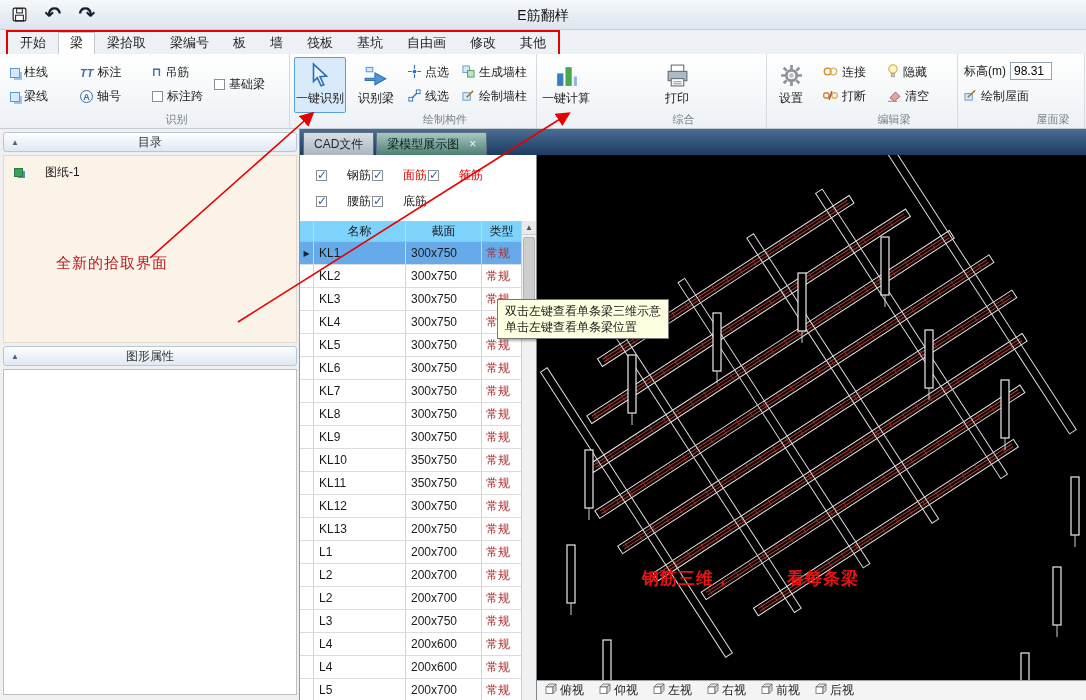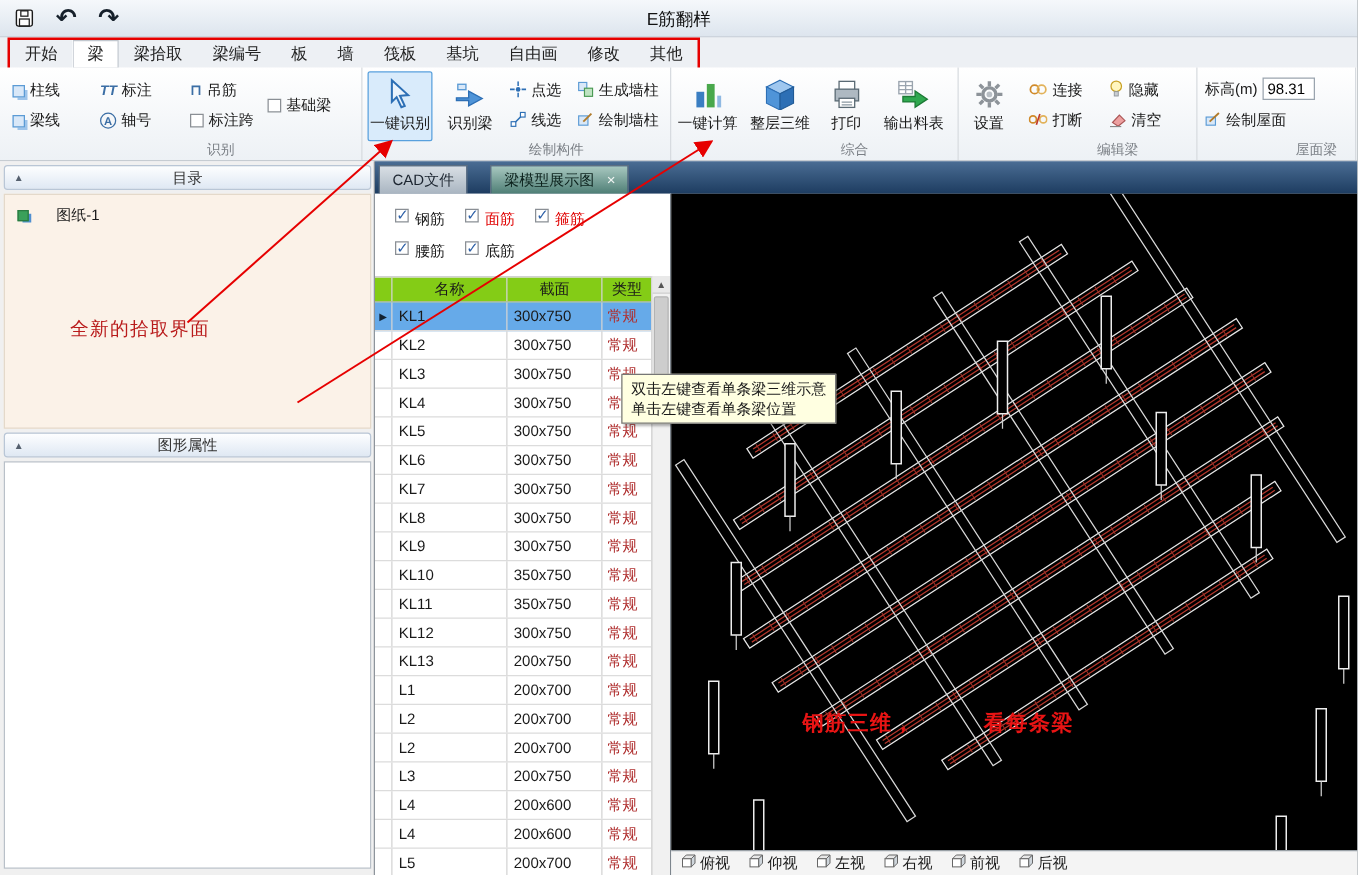--- a/index.html
+++ b/index.html
@@ -39,32 +39,32 @@
 #sidebar {position:absolute;left:0;top:129px;width:300px;height:571px;background:#f0f0f0;border-right:1px solid #8e959c;}
 .panel-header {position:absolute;left:3px;width:294px;height:20px;background:linear-gradient(#fdfeff,#dfe8f3);border:1px solid #b9c6d6;border-radius:3px;display:flex;align-items:center;justify-content:center;font-size:12px;color:#333;cursor:pointer;}
 .ph-arrow {position:absolute;left:7px;top:5px;font-size:8px;color:#55606e;}
 #tree-panel {position:absolute;left:3px;top:26px;width:294px;height:188px;background:#fbf2e8;border:1px solid #e4d9ca;overflow:hidden;}
 .tree-item {position:absolute;left:10px;top:8px;display:flex;align-items:center;gap:22px;font-size:12px;cursor:pointer;}
 .sheet-icon {width:9px;height:9px;background:#3aa05a;border:1px solid #2a7a42;box-shadow:3px 2px 0 -1px #4f8fd0;flex:0 0 9px;}
 #sidebar-annotation {position:absolute;left:52px;top:98px;color:#b91c1c;font-size:15px;letter-spacing:1px;}
 #props-panel {position:absolute;left:3px;top:240px;width:294px;height:326px;background:#fff;border:1px solid #b9c0c8;}
 
 
-#doctabs {position:absolute;left:300px;top:129px;width:786px;height:26px;background:linear-gradient(#4a6d94,#1d3c60);display:flex;align-items:flex-end;padding-left:3px;gap:18px;}
+#doctabs {position:absolute;left:300px;top:129px;width:786px;height:26px;background:linear-gradient(#4a6d94,#1d3c60);display:flex;align-items:flex-end;padding-left:3px;gap:2px;}
 .dtab {height:23px;display:flex;align-items:center;padding:0 10px;font-size:12px;border:1px solid #5d6f82;border-bottom:none;background:linear-gradient(#d9dfe5,#a9b5c1);color:#1c2530;cursor:pointer;white-space:nowrap;}
 .dtab.active {background:linear-gradient(#a8c8c0,#4e7e75);color:#0b211c;}
 .dtab .close {margin-left:10px;font-size:12px;color:#f2f6f4;cursor:pointer;}
 
 
 #midpanel {position:absolute;left:300px;top:155px;width:237px;height:545px;background:#fff;border-right:1px solid #7d858d;}
 #filters {position:absolute;left:0;top:0;width:100%;height:66px;}
-.fitem {position:absolute;display:flex;gap:5px;align-items:flex-start;font-size:12px;cursor:pointer;}
+.fitem {position:absolute;display:flex;gap:20px;align-items:center;font-size:12px;cursor:pointer;}
 .fitem.red .flabel {color:#e00000;}
 #beamtable {position:absolute;left:0;top:66px;width:100%;height:479px;overflow:hidden;border-top:1px solid #c2c2c2;}
-.thead {display:flex;height:20px;background:#84cc16;border-bottom:1px solid #b9b9b9;}
+.thead {display:flex;height:20px;background:#7dd3fc;border-bottom:1px solid #b9b9b9;}
 .tc {border-right:1px solid #d4d4d4;display:flex;align-items:center;overflow:hidden;font-size:12px;}
 .c-stub {flex:0 0 14px;justify-content:center;}
 .c-name {flex:0 0 92px;padding-left:5px;}
 .c-sec {flex:0 0 76px;padding-left:5px;}
 .c-type {flex:0 0 40px;padding-left:4px;}
 .thead .tc {justify-content:center;padding-left:0;}
 .trow {display:flex;height:23px;border-bottom:1px solid #dcdcdc;cursor:pointer;width:222px;}
 .trow.sel {background:#66aae9;}
 .row-mark {font-size:8px;color:#123;}
 .type-txt {color:#b03030;}
@@ -214,53 +214,31 @@
       <div class="rbig" style="left:2px;width:54px">
         <span class="bicon">
           <svg width="25" height="25" viewBox="0 0 24 24">
               <rect x="3" y="10" width="6" height="12" fill="#3a7ec2"></rect>
               <rect x="11" y="4" width="6" height="18" fill="#49a84c"></rect>
               <rect x="19" y="13" width="3" height="9" fill="#8fb9e2"></rect>
             </svg>
         </span>
         <span>一键计算</span>
       </div>
-      <div class="rbig" style="left:58px;width:58px">
-        <span class="bicon">
-          <svg width="26" height="26" viewBox="0 0 24 24">
-              <polygon points="12,2 22,7 12,12 2,7" fill="#9fc7ef" stroke="#2d6fb5" stroke-width="0.8"></polygon>
-              <polygon points="2,7 12,12 12,24 2,19" fill="#4f94d8" stroke="#2d6fb5" stroke-width="0.8"></polygon>
-              <polygon points="22,7 12,12 12,24 22,19" fill="#2d6fb5" stroke="#215a95" stroke-width="0.8"></polygon>
-            </svg>
-        </span>
-        <span>整层三维</span>
-      </div>
       <div class="rbig" style="left:118px;width:44px">
         <span class="bicon">
           <svg width="25" height="25" viewBox="0 0 24 24">
               <rect x="6" y="2" width="12" height="7" fill="#fff" stroke="#5a6a74"></rect>
               <rect x="3" y="8" width="18" height="9" fill="#aeb9c2" stroke="#5a6a74"></rect>
               <rect x="6" y="15" width="12" height="7" fill="#fff" stroke="#5a6a74"></rect>
               <line x1="8" y1="18" x2="16" y2="18" stroke="#8a97a1"></line>
               <line x1="8" y1="20" x2="16" y2="20" stroke="#8a97a1"></line>
             </svg>
         </span>
         <span>打印</span>
-      </div>
-      <div class="rbig" style="left:164px;width:60px">
-        <span class="bicon">
-          <svg width="26" height="26" viewBox="0 0 24 24">
-              <rect x="1" y="3" width="10" height="9" fill="#fff" stroke="#9aa4ae"></rect>
-              <line x1="1" y1="6" x2="11" y2="6" stroke="#9aa4ae"></line>
-              <line x1="1" y1="9" x2="11" y2="9" stroke="#9aa4ae"></line>
-              <line x1="6" y1="3" x2="6" y2="12" stroke="#9aa4ae"></line>
-              <polygon points="4,14 13,14 13,10 22,16 13,22 13,18 4,18" fill="#2fa84f" stroke="#1d7a36"></polygon>
-            </svg>
-        </span>
-        <span>输出料表</span>
       </div>
       <div class="rg-label">综合</div>
     </div>
 
     <div class="rgroup" style="width:191px">
       <div class="rbig" style="left:2px;width:44px">
         <span class="bicon">
           <svg width="25" height="25" viewBox="0 0 24 24">
               <g stroke="#8d9399" stroke-width="2.6" fill="none">
                 <circle cx="12" cy="12" r="5"></circle>

